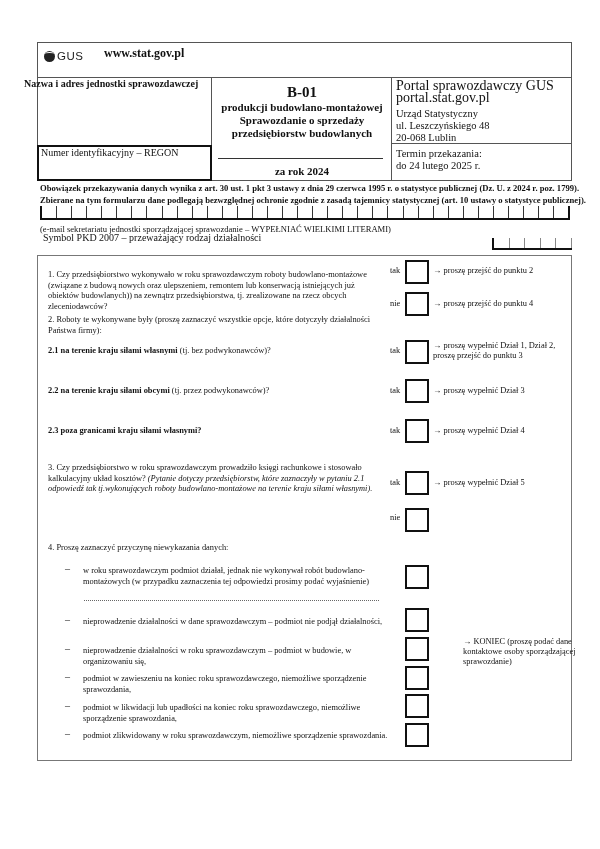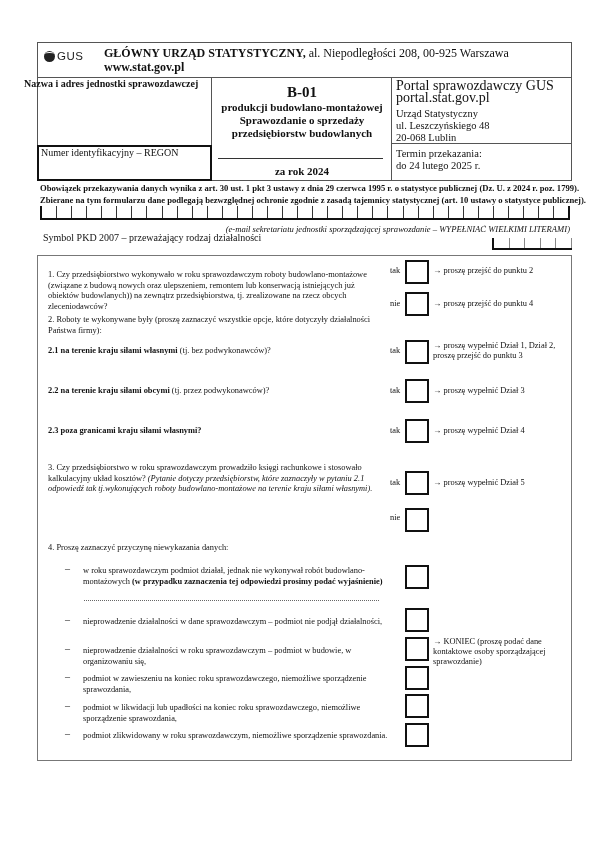--- a/index.html
+++ b/index.html
@@ -33,51 +33,50 @@
   .c3-sep { left: 392px; top: 143px; width: 180px; border-top: 1px solid #555; }
   .deadline { left: 396px; top: 148px; font-size: 10.5px; line-height: 12px; }
 
   
   .legal { left: 40px; font-size: 8.6px; font-weight: bold; white-space: nowrap; }
 
   
   .email-cells { left: 40px; top: 206px; width: 530px; height: 14px; display: flex; border-bottom: 2px solid #111; border-left: 2px solid #111; border-right: 2px solid #111; }
   .email-cells .cell { flex: 1; border-right: 1px solid #333; height: 100%; }
   .email-cells .cell:last-child { border-right: none; }
-  .email-hint { left: 40px; top: 224px; width: 530px; text-align: right; font-size: 8.6px; font-style: italic; }
+  .email-hint { left: 40px; top: 224px; width: 530px; text-align: left; font-size: 8.6px; }
 
   .pkd-lbl { left: 43px; top: 232px; font-size: 10px; }
   .pkd-cells { left: 492px; top: 238px; width: 80px; height: 12px; display: flex; border-bottom: 2px solid #111; border-left: 2px solid #111; }
   .pkd-cells .cell { flex: 1; border-right: 1px solid #888; }
 
   
   .main { left: 37px; top: 255px; width: 535px; height: 506px; border: 1.5px solid #777; }
 
   .q { left: 48px; font-size: 8.4px; line-height: 10.5px; width: 335px; }
   .q b { font-weight: bold; }
   .q i { font-style: italic; }
   .lbl { left: 390px; font-size: 8.4px; }
   .cb { left: 405px; width: 24px; height: 24px; border: 2.5px solid #111; background: #fff; }
   .arrow { left: 433px; font-size: 8.4px; line-height: 10px; width: 138px; }
 
   .dash { left: 65px; font-size: 10px; }
   .opt { left: 83px; font-size: 8.4px; line-height: 10.5px; width: 310px; }
-  .opt b { font-weight: bold; }
+  .opt b { font-weight: normal; }
   .dots { left: 84px; top: 600px; width: 295px; border-top: 1px dotted #666; }
 </style>
 </head>
 <body>
 
 <div class="abs hdr"></div>
 <div class="abs logo">
   <span class="logo-mark"></span>
   <span class="logo-text">GUS</span>
 </div>
 <div class="abs org">
-  <div><b>GŁÓWNY URZĄD STATYSTYCZNY,</b><span> al. Niepodległości 208, 00-925 Warszawa</span></div>
   <div class="url">www.stat.gov.pl</div>
 </div>
 
 <div class="abs grid"></div>
 <div class="abs c1"></div>
 <div class="abs c2"></div>
 <div class="abs name-lbl">Nazwa i adres jednostki sprawozdawczej</div>
 <div class="abs regon-box"></div>
 <div class="abs regon-lbl">Numer identyfikacyjny – REGON</div>
 
@@ -197,21 +196,21 @@
 <div class="abs cb" style="top:565px;"></div>
 <div class="abs dots"></div>
 
 <div class="abs dash" style="top:614px;">–</div>
 <div class="abs opt" style="top:617px;">nieprowadzenie działalności w dane sprawozdawczym – podmiot nie podjął działalności,</div>
 <div class="abs cb" style="top:608px;"></div>
 
 <div class="abs dash" style="top:643px;">–</div>
 <div class="abs opt" style="top:646px;">nieprowadzenie działalności w roku sprawozdawczym – podmiot w budowie, w organizowaniu się,</div>
 <div class="abs cb" style="top:637px;"></div>
-<div class="abs arrow" style="top:637px;">→ KONIEC (proszę podać dane kontaktowe osoby sporządzającej sprawozdanie)</div>
+<div class="abs arrow" style="top:637px;margin-left:30px;">→ KONIEC (proszę podać dane kontaktowe osoby sporządzającej sprawozdanie)</div>
 
 <div class="abs dash" style="top:671px;">–</div>
 <div class="abs opt" style="top:674px;">podmiot w zawieszeniu na koniec roku sprawozdawczego, niemożliwe sporządzenie sprawozdania,</div>
 <div class="abs cb" style="top:666px;"></div>
 
 <div class="abs dash" style="top:700px;">–</div>
 <div class="abs opt" style="top:703px;">podmiot w likwidacji lub upadłości na koniec roku sprawozdawczego, niemożliwe sporządzenie sprawozdania,</div>
 <div class="abs cb" style="top:694px;"></div>
 
 <div class="abs dash" style="top:728px;">–</div>

